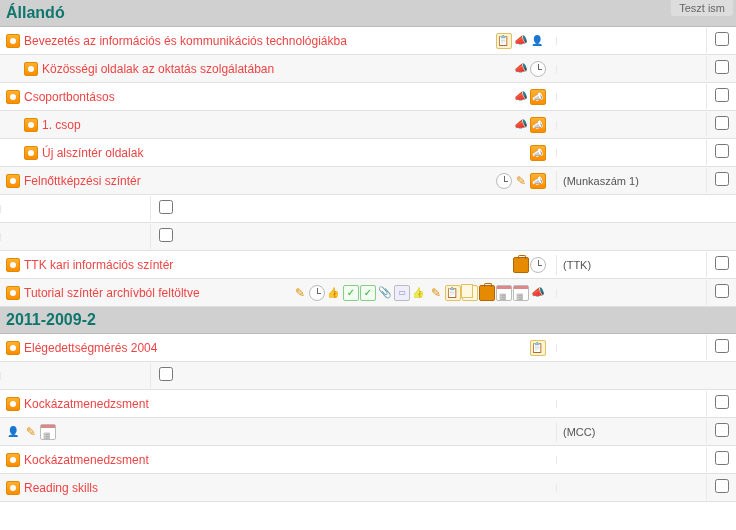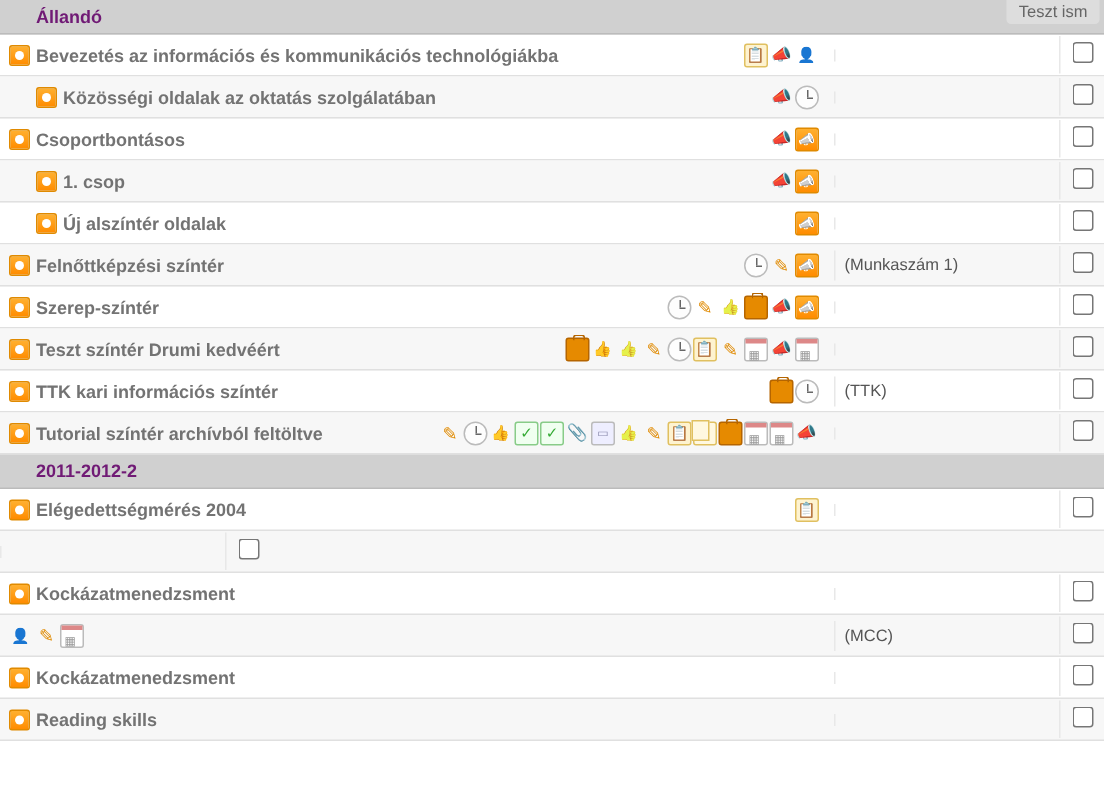--- a/index.html
+++ b/index.html
@@ -1,29 +1,29 @@
 <!DOCTYPE html>
 <html><head>
 <meta charset="utf-8">
 <style>
 * { box-sizing: border-box; margin: 0; padding: 0; }
 body { font-family: Verdana, Arial, sans-serif; font-size: 12px; background: #fff; width: 736px; }
 .top-tab { position: absolute; top: 0; right: 3px; background: #ddd; color: #666; padding: 2px 8px; font-size: 11px; border-radius: 0 0 3px 3px; }
-.section-header { background: #d0d0d0; color: #701a75; font-weight: bold; padding: 4px 24px; border-bottom: 1px solid #bbb; font-size: 12px; }
+.section-header { background: #d0d0d0; color: #0f766e; font-weight: bold; padding: 4px 6px; border-bottom: 1px solid #bbb; font-size: 16px; }
 .row { display: flex; align-items: center; border-bottom: 1px solid #e0e0e0; min-height: 28px; }
 .row.alt { background: #f7f7f7; }
 .col-title { flex: 1; padding: 4px 6px; display: flex; align-items: center; gap: 4px; }
 .title-flex { flex: 1; display: flex; align-items: center; }
 .icon-tray { display: flex; gap: 1px; align-items: center; padding-right: 4px; }
 .col-meta { width: 150px; padding: 4px 6px; color: #555; font-size: 11px; border-left: 1px solid #e8e8e8; }
 .col-check { width: 30px; padding: 4px 6px; text-align: center; border-left: 1px solid #e8e8e8; }
 .col-check input { width: 14px; height: 14px; }
 .bullet { display: inline-flex; width: 14px; height: 14px; border: 1px solid #e08a00; border-radius: 2px; background: linear-gradient(#ffb030,#ff8c00); align-items: center; justify-content: center; flex-shrink: 0; }
 .bullet::after { content: ""; width: 6px; height: 6px; background: #fff; border-radius: 50%; }
-.title-link { color: #737373; font-weight: bold; text-decoration: none; font-size: 12px; }
+.title-link { color: #ef4444; font-weight: normal; text-decoration: none; font-size: 12px; }
 .indent { display: inline-block; width: 18px; flex-shrink: 0; }
 .ic { display: inline-flex; width: 16px; height: 16px; align-items: center; justify-content: center; border-radius: 2px; font-size: 11px; flex-shrink: 0; }
 .ic-clipboard { background: #fef3d0; border: 1px solid #e0c060; }
 .ic-clipboard::after { content: "📋"; font-size: 10px; }
 .ic-horn { border: 1px solid #e08a00; background: linear-gradient(#ffb030,#ff8c00); color:#fff; }
 .ic-horn::after { content: "📣"; font-size: 9px; filter: grayscale(1) brightness(2); }
 .ic-horn-plain::after { content: "📣"; font-size: 11px; }
 .ic-clock { border: 1px solid #bbb; border-radius: 50%; position: relative; background: #fdfdfd; }
 .ic-clock::before { content: ""; position: absolute; width: 1px; height: 5px; background: #666; top: 2px; left: 7px; }
 .ic-clock::after { content: ""; position: absolute; width: 4px; height: 1px; background: #666; top: 7px; left: 7px; }
@@ -139,58 +139,24 @@
         <div class="icon-tray">
           <span class="ic ic-clock"></span>
           <span class="ic ic-pencil"></span>
           <span class="ic ic-horn"></span>
         </div>
       </div>
       <div class="col-meta">(Munkaszám 1)</div>
       <div class="col-check"><input type="checkbox" style=""></div>
     </div>
     <div class="row">
-      <div class="col-title">
-        <div class="title-flex">
-          <span class="bullet"></span>
-          <span style="width: 4px; display: inline-block;"></span>
-          <a href="#" class="title-link">Szerep-színtér</a>
-        </div>
-        <div class="icon-tray">
-          <span class="ic ic-clock"></span>
-          <span class="ic ic-pencil"></span>
-          <span class="ic ic-thumb-y"></span>
-          <span class="ic ic-brief"></span>
-          <span class="ic ic-horn-plain"></span>
-          <span class="ic ic-horn"></span>
-        </div>
-      </div>
-      <div class="col-meta"></div>
-      <div class="col-check"><input type="checkbox" style=""></div>
-    </div>
-    <div class="row alt">
-      <div class="col-title">
-        <div class="title-flex">
-          <span class="bullet"></span>
-          <span style="width: 4px; display: inline-block;"></span>
-          <a href="#" class="title-link">Teszt színtér Drumi kedvéért</a>
-        </div>
-        <div class="icon-tray">
-          <span class="ic ic-brief"></span>
-          <span class="ic ic-thumb"></span>
-          <span class="ic ic-thumb-y"></span>
-          <span class="ic ic-pencil"></span>
-          <span class="ic ic-clock"></span>
-          <span class="ic ic-clipboard"></span>
-          <span class="ic ic-pencil"></span>
-          <span class="ic ic-cal"></span>
-          <span class="ic ic-horn-plain"></span>
-          <span class="ic ic-cal"></span>
-        </div>
-      </div>
+      <div class="col-meta"></div>
+      <div class="col-check"><input type="checkbox" style=""></div>
+    </div>
+    <div class="row alt">
       <div class="col-meta"></div>
       <div class="col-check"><input type="checkbox" style=""></div>
     </div>
     <div class="row">
       <div class="col-title">
         <div class="title-flex">
           <span class="bullet"></span>
           <span style="width: 4px; display: inline-block;"></span>
           <a href="#" class="title-link">TTK kari információs színtér</a>
         </div>
@@ -223,21 +189,21 @@
           <span class="ic ic-copy"></span>
           <span class="ic ic-brief"></span>
           <span class="ic ic-cal"></span>
           <span class="ic ic-cal"></span>
           <span class="ic ic-horn-plain"></span>
         </div>
       </div>
       <div class="col-meta"></div>
       <div class="col-check"><input type="checkbox" style=""></div>
     </div>
-    <div class="section-header">2011-2012-2</div>
+    <div class="section-header">2011-2009-2</div>
     <div class="row">
       <div class="col-title">
         <div class="title-flex">
           <span class="bullet"></span>
           <span style="width: 4px; display: inline-block;"></span>
           <a href="#" class="title-link">Elégedettségmérés 2004</a>
         </div>
         <div class="icon-tray">
           <span class="ic ic-clipboard"></span>
         </div>

